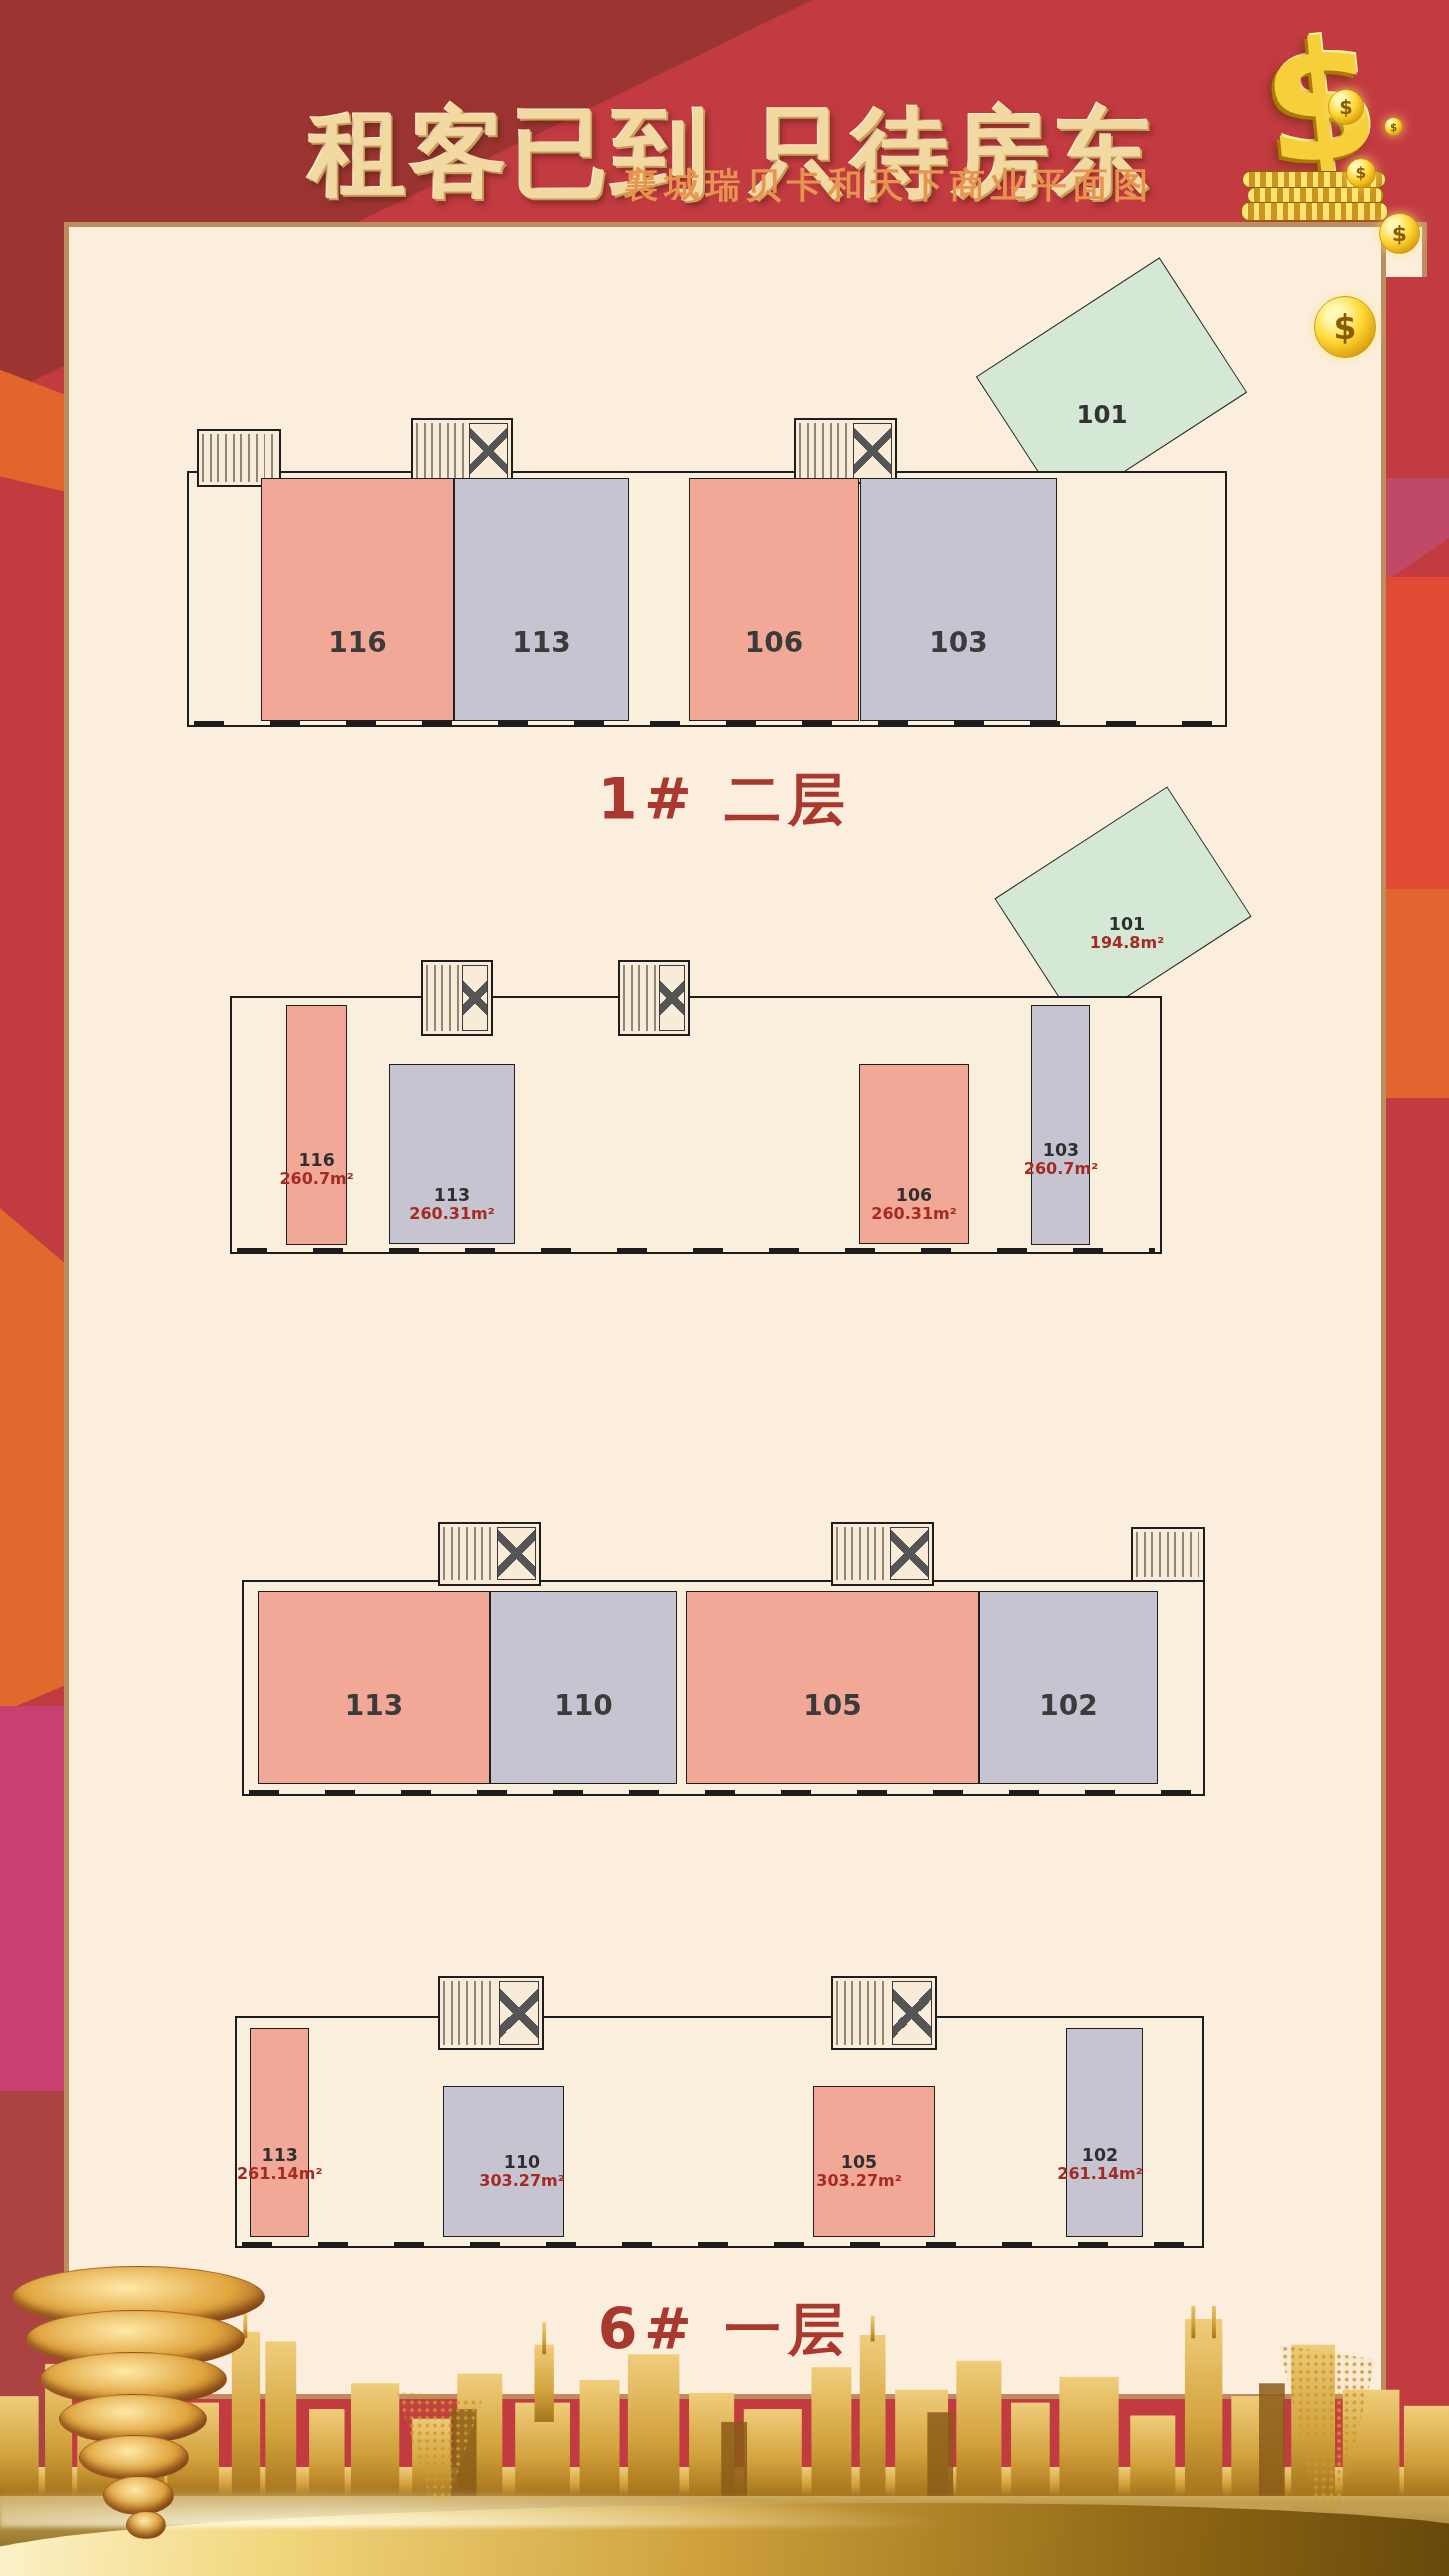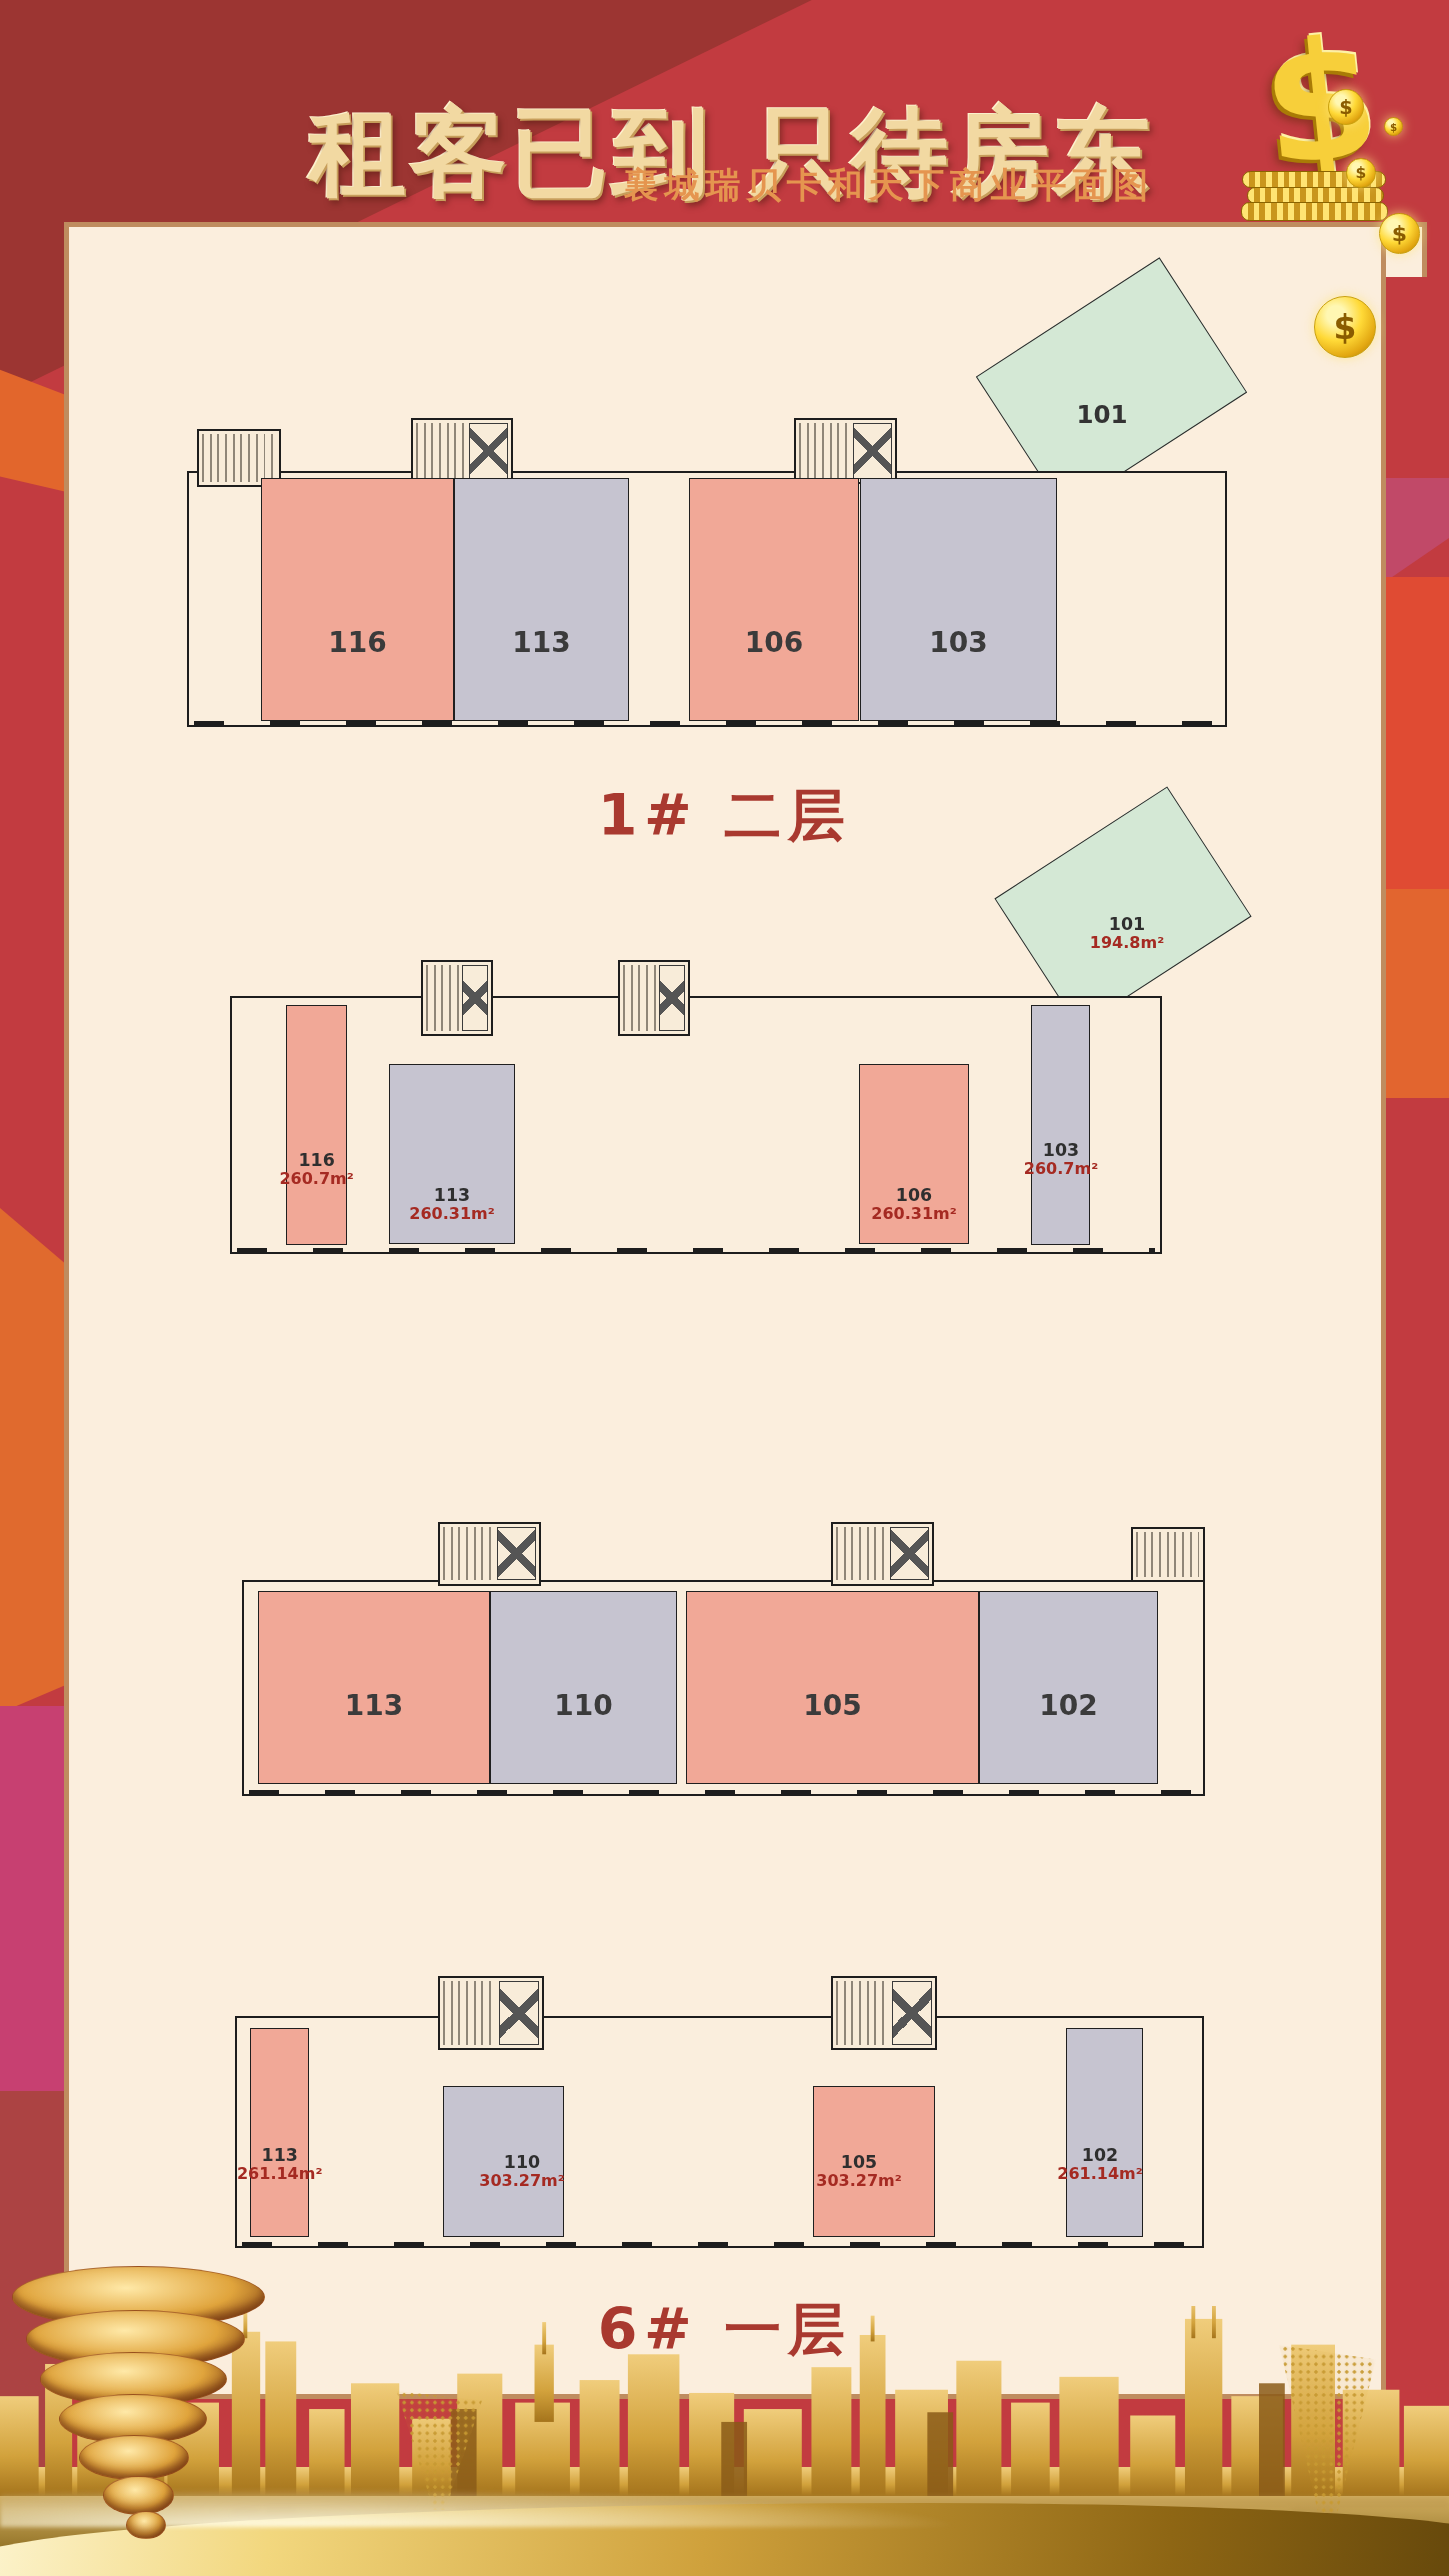--- a/index.html
+++ b/index.html
@@ -97,21 +97,21 @@
              font-size:24.5px;font-weight:bold;color:#333;}
   .p1-strip{left:0;top:200px;width:1040px;height:256px;}
   .p1-c0{left:9.7px;top:158px;width:84px;height:58px;}
   .p1-c1{left:224px;top:147px;width:102px;height:66px;}
   .p1-c2{left:607px;top:147px;width:103px;height:66px;}
   .p1-u116{left:74px;top:207px;width:193px;height:243px;}
   .p1-u113{left:267px;top:207px;width:175px;height:243px;}
   .p1-u106{left:502px;top:207px;width:170px;height:243px;}
   .p1-u103{left:673px;top:207px;width:197px;height:243px;}
   .plan1 .unum,.plan3 .unum{bottom:61px;}
-  #plab1{top:778px;}
+  #plab1{top:762px;}
 
   
   .plan2{left:225px;top:799px;width:1040px;height:464px;}
   .p2-green{left:795px;top:31px;width:206px;height:155px;}
   .p2-101lab{left:831px;top:115px;}
   .p2-strip{left:5.2px;top:197px;width:932px;height:258px;}
   .p2-c1{left:196px;top:161px;width:72px;height:76px;}
   .p2-c2{left:393px;top:161px;width:72px;height:76px;}
   .p2-u116{left:61px;top:206px;width:61px;height:240px;}
   .p2-u113{left:164px;top:265px;width:126px;height:180px;}

